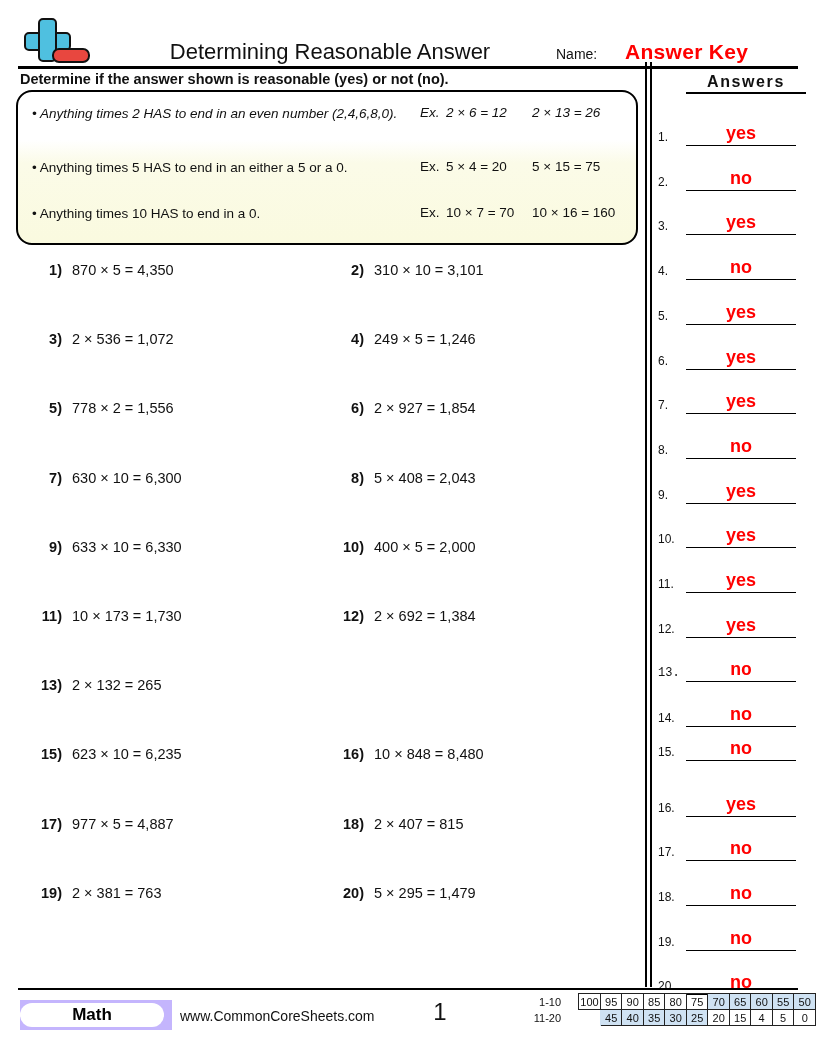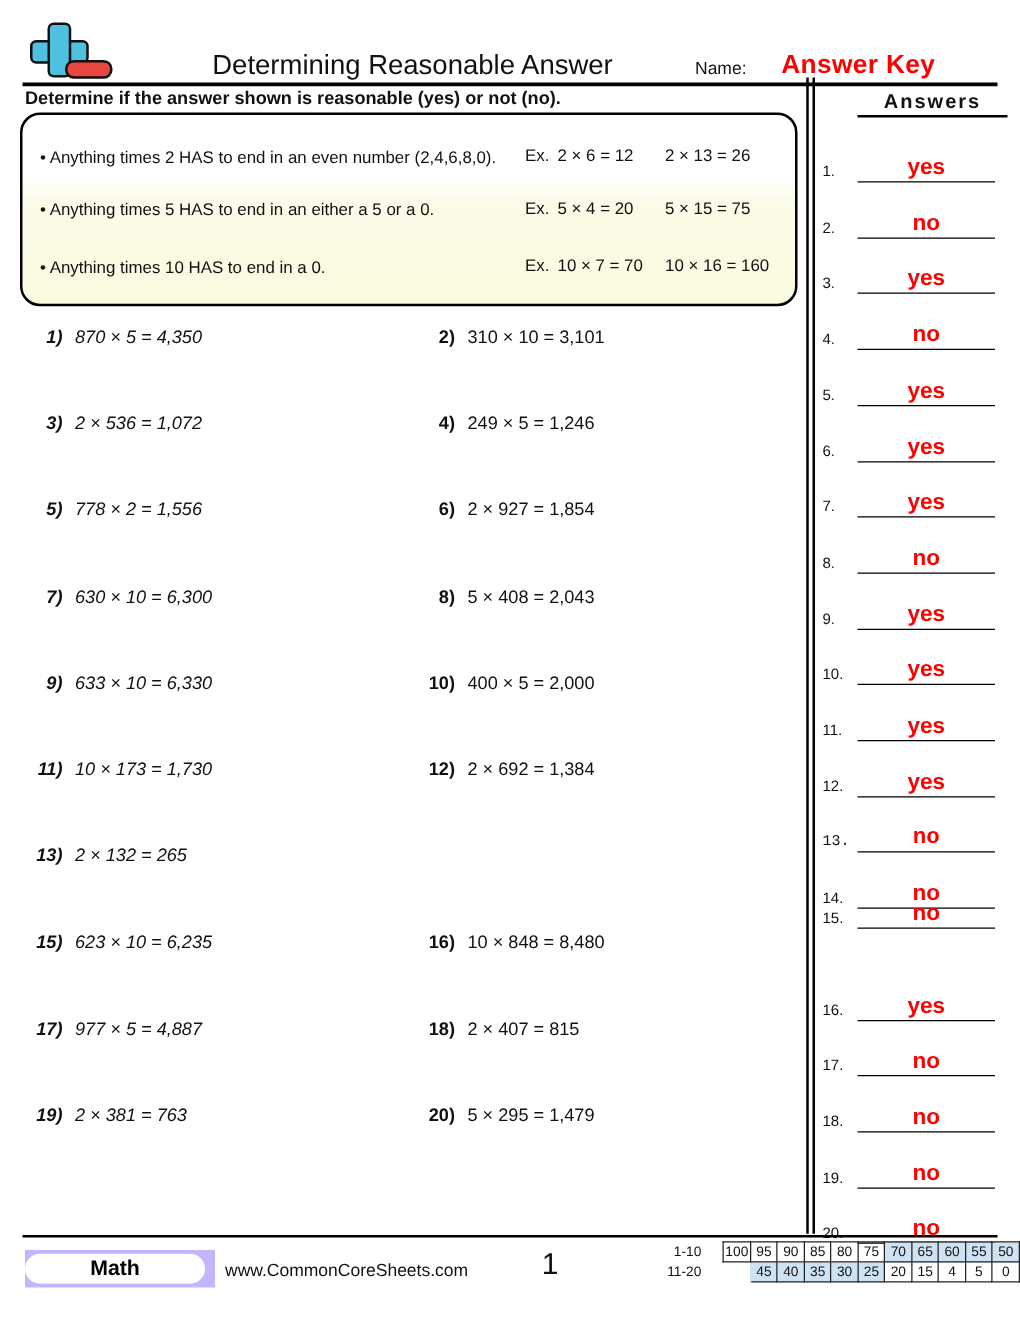--- a/index.html
+++ b/index.html
@@ -120,21 +120,21 @@
     box-sizing: border-box;
     background: transparent;
     z-index: -1;
   }
   .hint-row {
     position: absolute;
     left: 0;
     width: 100%;
     height: 48px;
   }
-  .hint-row.r0 { top: 20px; }
+  .hint-row.r0 { top: 8px; font-style: italic; }
   .hint-row.r1 { top: 62px; }
   .hint-row.r2 { top: 108px; }
   .hint-text {
     position: absolute;
     left: 14px; top: 5px;
     width: 380px;
     font-size: 13.5px;
     line-height: 18px;
     color: #111;
   }
@@ -164,21 +164,21 @@
     white-space: nowrap;
   }
   .prob .num {
     display: inline-block;
     width: 30px;
     text-align: right;
     font-weight: bold;
     margin-right: 10px;
   }
   .prob .eq { display: inline-block; }
-  .col-left { left: 4px; font-style: italic; }
+  .col-left { left: 16px; }
   .col-right { left: 318px; }
 
   
   #divider-a {
     position: absolute;
     left: 645px; top: 62px;
     width: 2px; height: 925px;
     background: #000;
   }
   #divider-b {
@@ -433,21 +433,21 @@
     <div class="ans-row" style="top: 578.4px; font-family: Liberation Mono, monospace;">
       <span class="ans-idx">13.</span>
       <span class="ans-line"></span>
       <span class="ans-val" style="color: rgb(255, 0, 0);">no</span>
     </div>
     <div class="ans-row" style="top: 623.1px;">
       <span class="ans-idx">14.</span>
       <span class="ans-line"></span>
       <span class="ans-val" style="color: rgb(255, 0, 0);">no</span>
     </div>
-    <div class="ans-row" style="top: 639px;">
+    <div class="ans-row" style="top: 657px;">
       <span class="ans-idx">15.</span>
       <span class="ans-line"></span>
       <span class="ans-val" style="color: rgb(255, 0, 0);">no</span>
     </div>
     <div class="ans-row" style="top: 712.5px;">
       <span class="ans-idx">16.</span>
       <span class="ans-line"></span>
       <span class="ans-val" style="color: rgb(255, 0, 0);">yes</span>
     </div>
     <div class="ans-row" style="top: 757.2px;">

